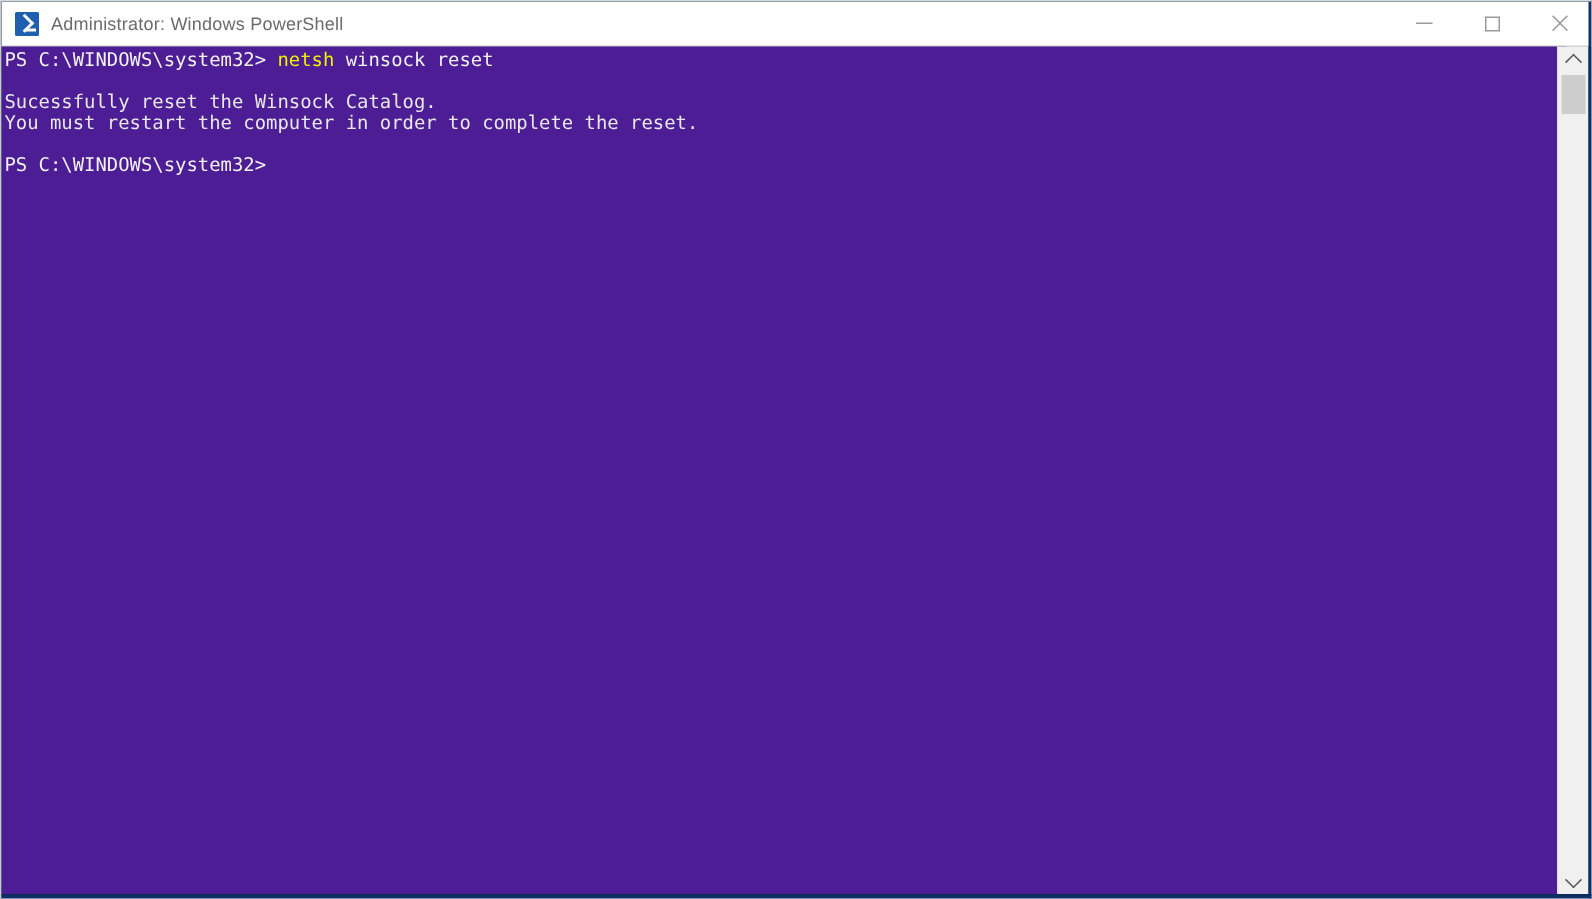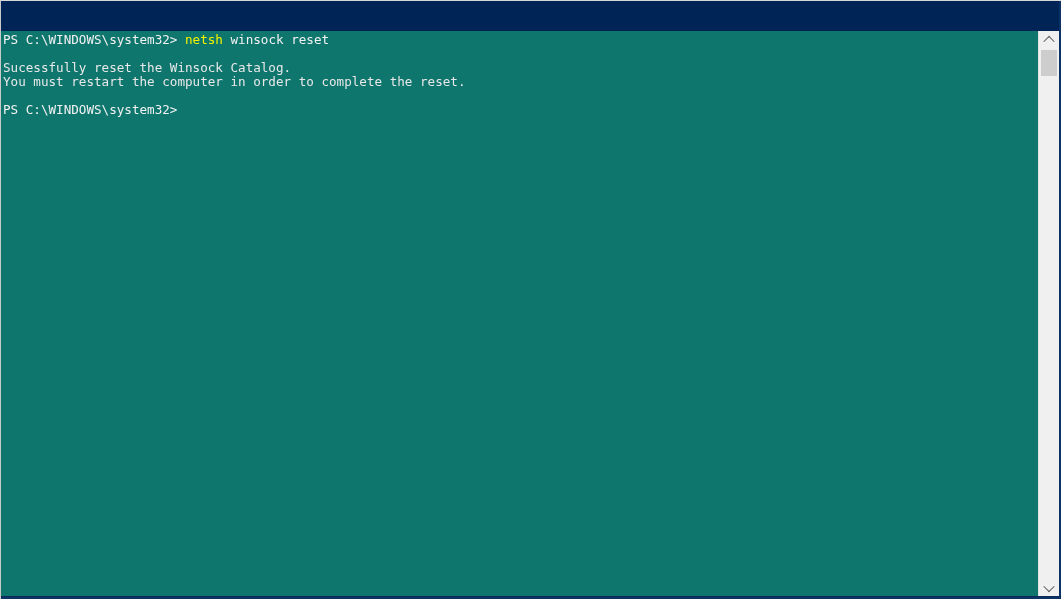--- a/index.html
+++ b/index.html
@@ -122,21 +122,21 @@
   .glyph-close::before { transform: rotate(45deg); }
   .glyph-close::after  { transform: rotate(-45deg); }
 
   
   #console {
     position: absolute;
     left: 0;
     top: 30px;
     width: 1043px;
     height: 566px;
-    background: #0f766e;
+    background: #4c1d95;
     overflow: hidden;
   }
 
   #console-text {
     position: absolute;
     left: 2px;
     top: 2px;
     right: 0;
     font-family: "DejaVu Sans Mono", "Liberation Mono", monospace;
     font-size: 12.6px;
@@ -211,20 +211,39 @@
     background: #0d3266;
     border-top: 1px solid #0a2a57;
     box-sizing: border-box;
   }
 </style>
 </head>
 <body>
 
 <div id="window">
 
+  <div id="titlebar">
+    <div id="app-icon">
+      <span class="chev"></span>
+      <span class="bar"></span>
+    </div>
+    <span id="title-text">Administrator: Windows PowerShell</span>
+
+    <div id="winbtns">
+      <div class="winbtn">
+        <span class="glyph-min"></span>
+      </div>
+      <div class="winbtn">
+        <span class="glyph-max"></span>
+      </div>
+      <div class="winbtn">
+        <span class="glyph-close"></span>
+      </div>
+    </div>
+  </div>
 
   <div id="console">
     <div id="console-text"><div class="cline"><span class="tok-white">PS C:\WINDOWS\system32&gt; </span><span class="tok-yellow">netsh</span><span class="tok-white"> winsock reset</span></div><div class="cline"><span class="tok-out"></span></div><div class="cline"><span class="tok-out">Sucessfully reset the Winsock Catalog.</span></div><div class="cline"><span class="tok-out">You must restart the computer in order to complete the reset.</span></div><div class="cline"><span class="tok-out"></span></div><div class="cline"><span class="tok-white">PS C:\WINDOWS\system32&gt;</span></div></div>
   </div>
 
   <div id="scrollbar">
     <div class="sb-btn" id="sb-up">
       <span class="arrow-up"></span>
     </div>
     <div id="sb-thumb"></div>

